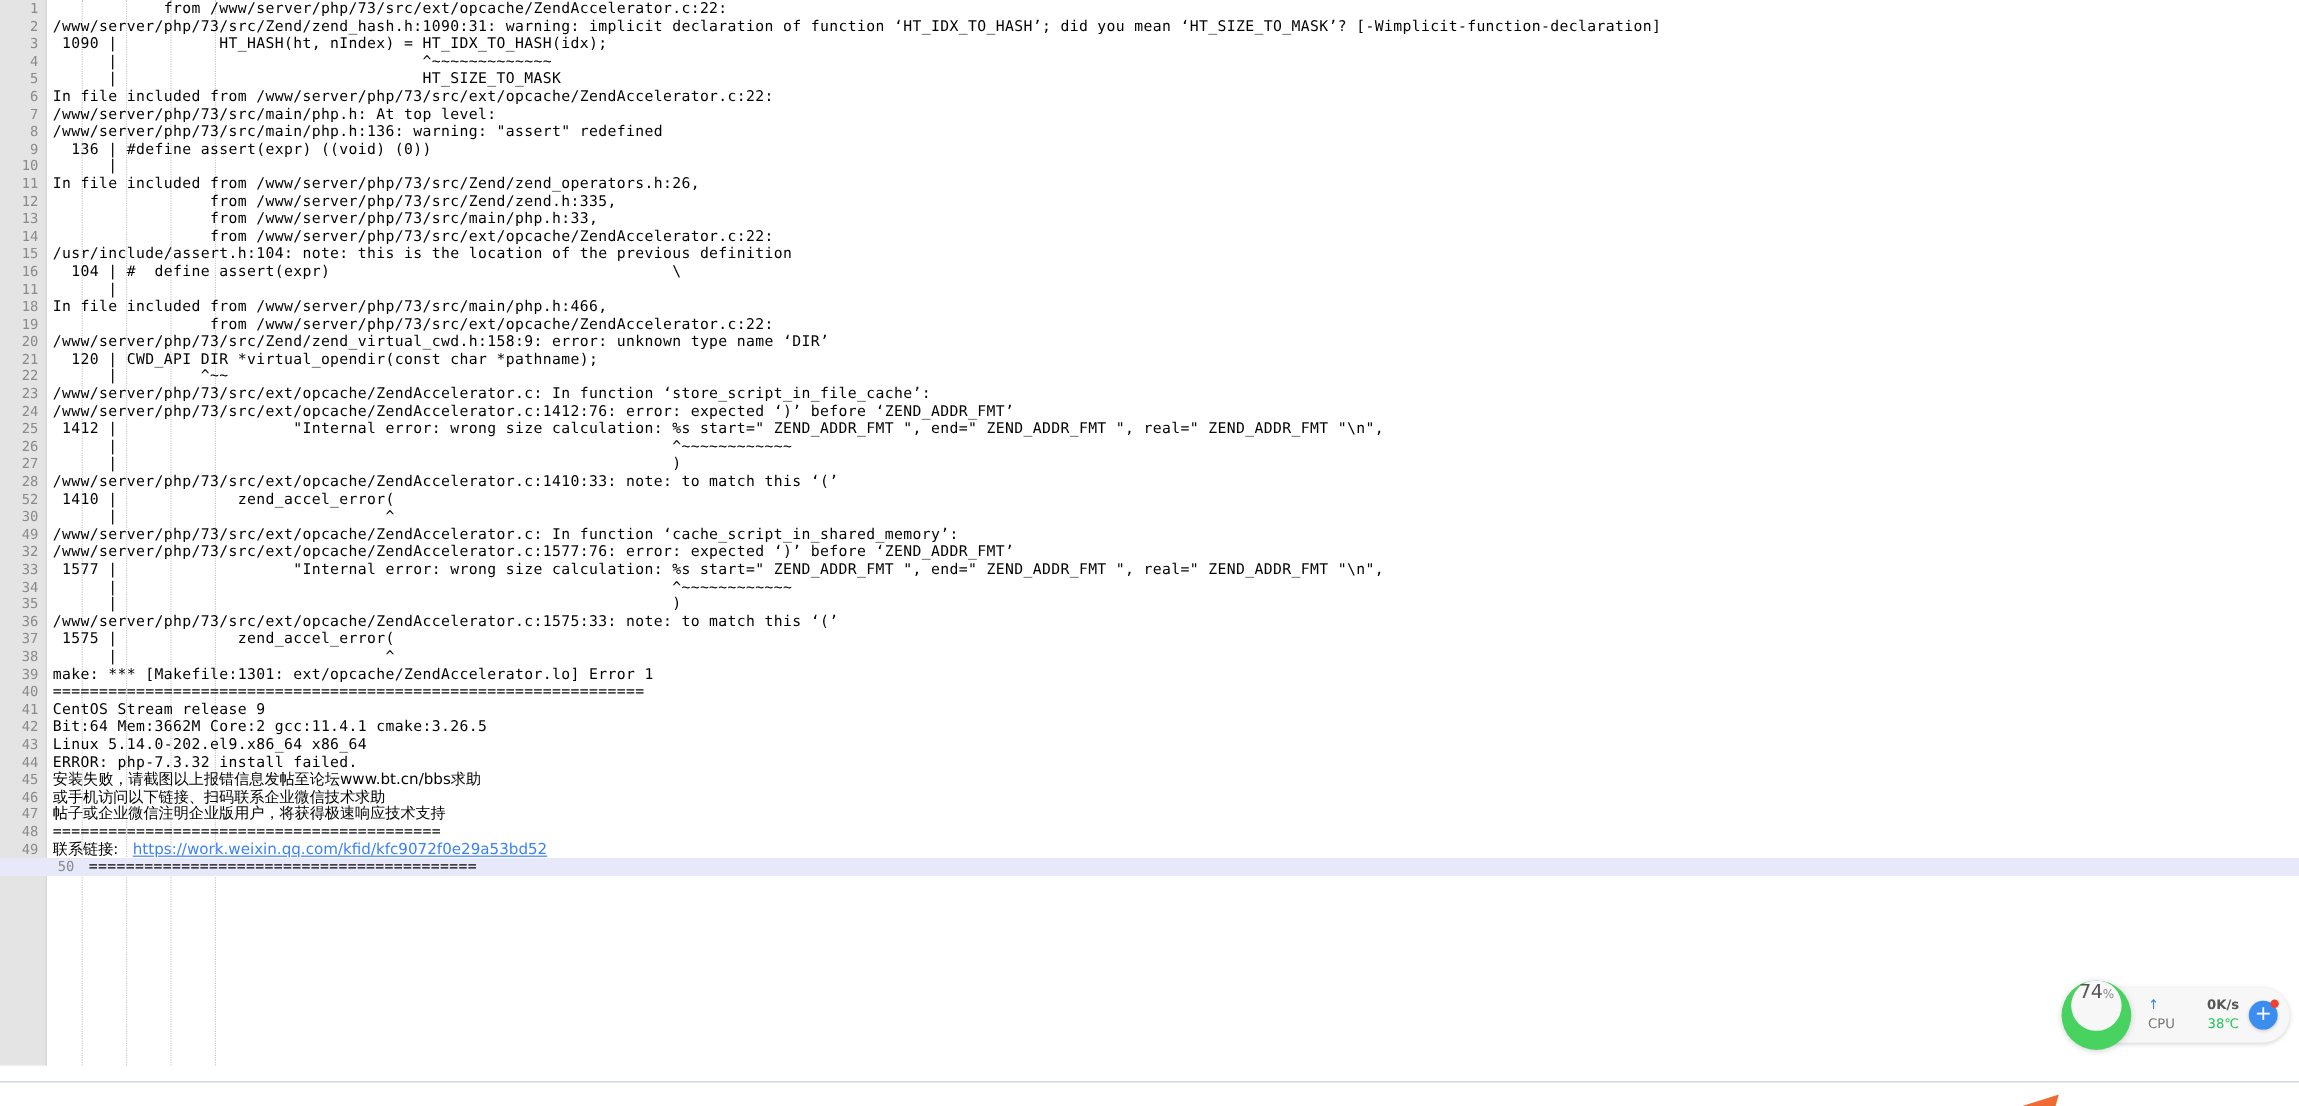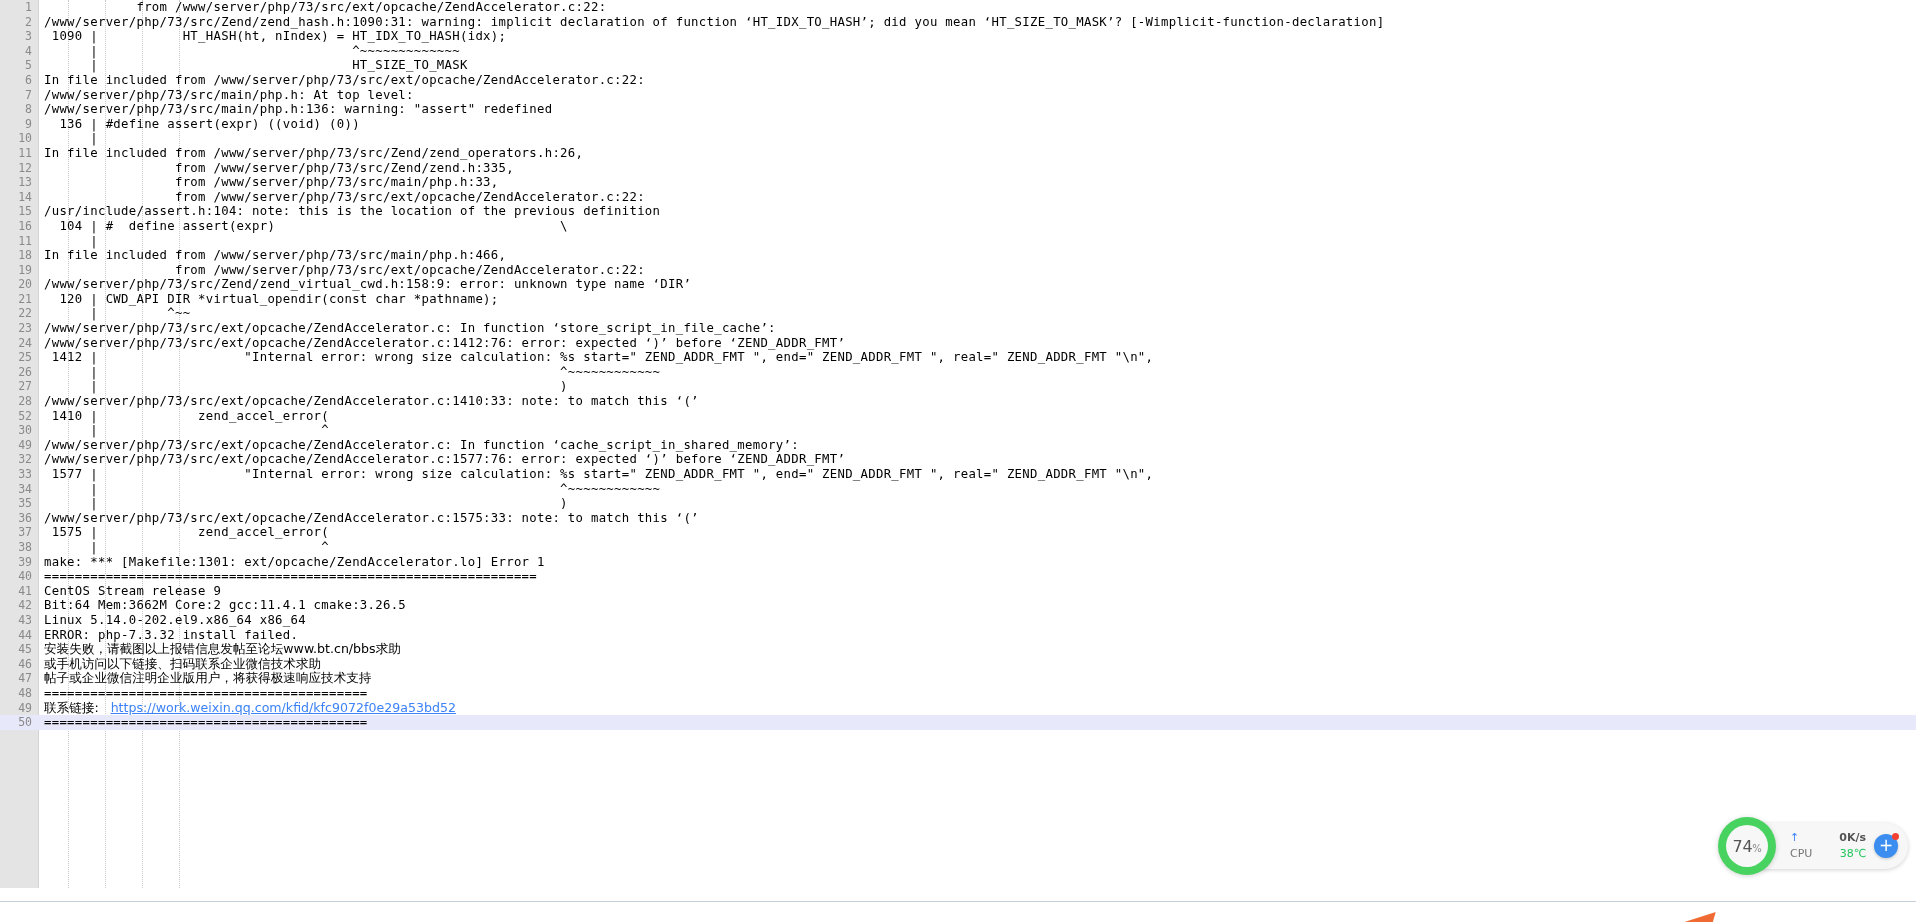--- a/index.html
+++ b/index.html
@@ -54,20 +54,21 @@
   .log-line {
     display: flex;
     align-items: flex-start;
     height: 14.6px;
     line-height: 14.6px;
     white-space: pre;
   }
 
   .log-line.current {
     background: #e8e8fb;
+    padding-left: 30px;
   }
 
   .ln {
     flex: 0 0 38px;
     width: 38px;
     text-align: right;
     padding-right: 6px;
     box-sizing: border-box;
     color: #8a8a8a;
     font-size: 11.5px;
@@ -125,21 +126,21 @@
     margin-left: -34px;
   }
 
   .perf-ring {
     position: relative;
     width: 58px;
     height: 58px;
     border-radius: 50%;
     background: #48d25f;
     display: flex;
-    align-items: center;
+    align-items: flex-start;
     justify-content: center;
     box-shadow: 0 1px 5px rgba(0,0,0,0.18);
     z-index: 2;
   }
 
   .perf-ring::after {
     content: "";
     position: absolute;
     width: 42px;
     height: 42px;

